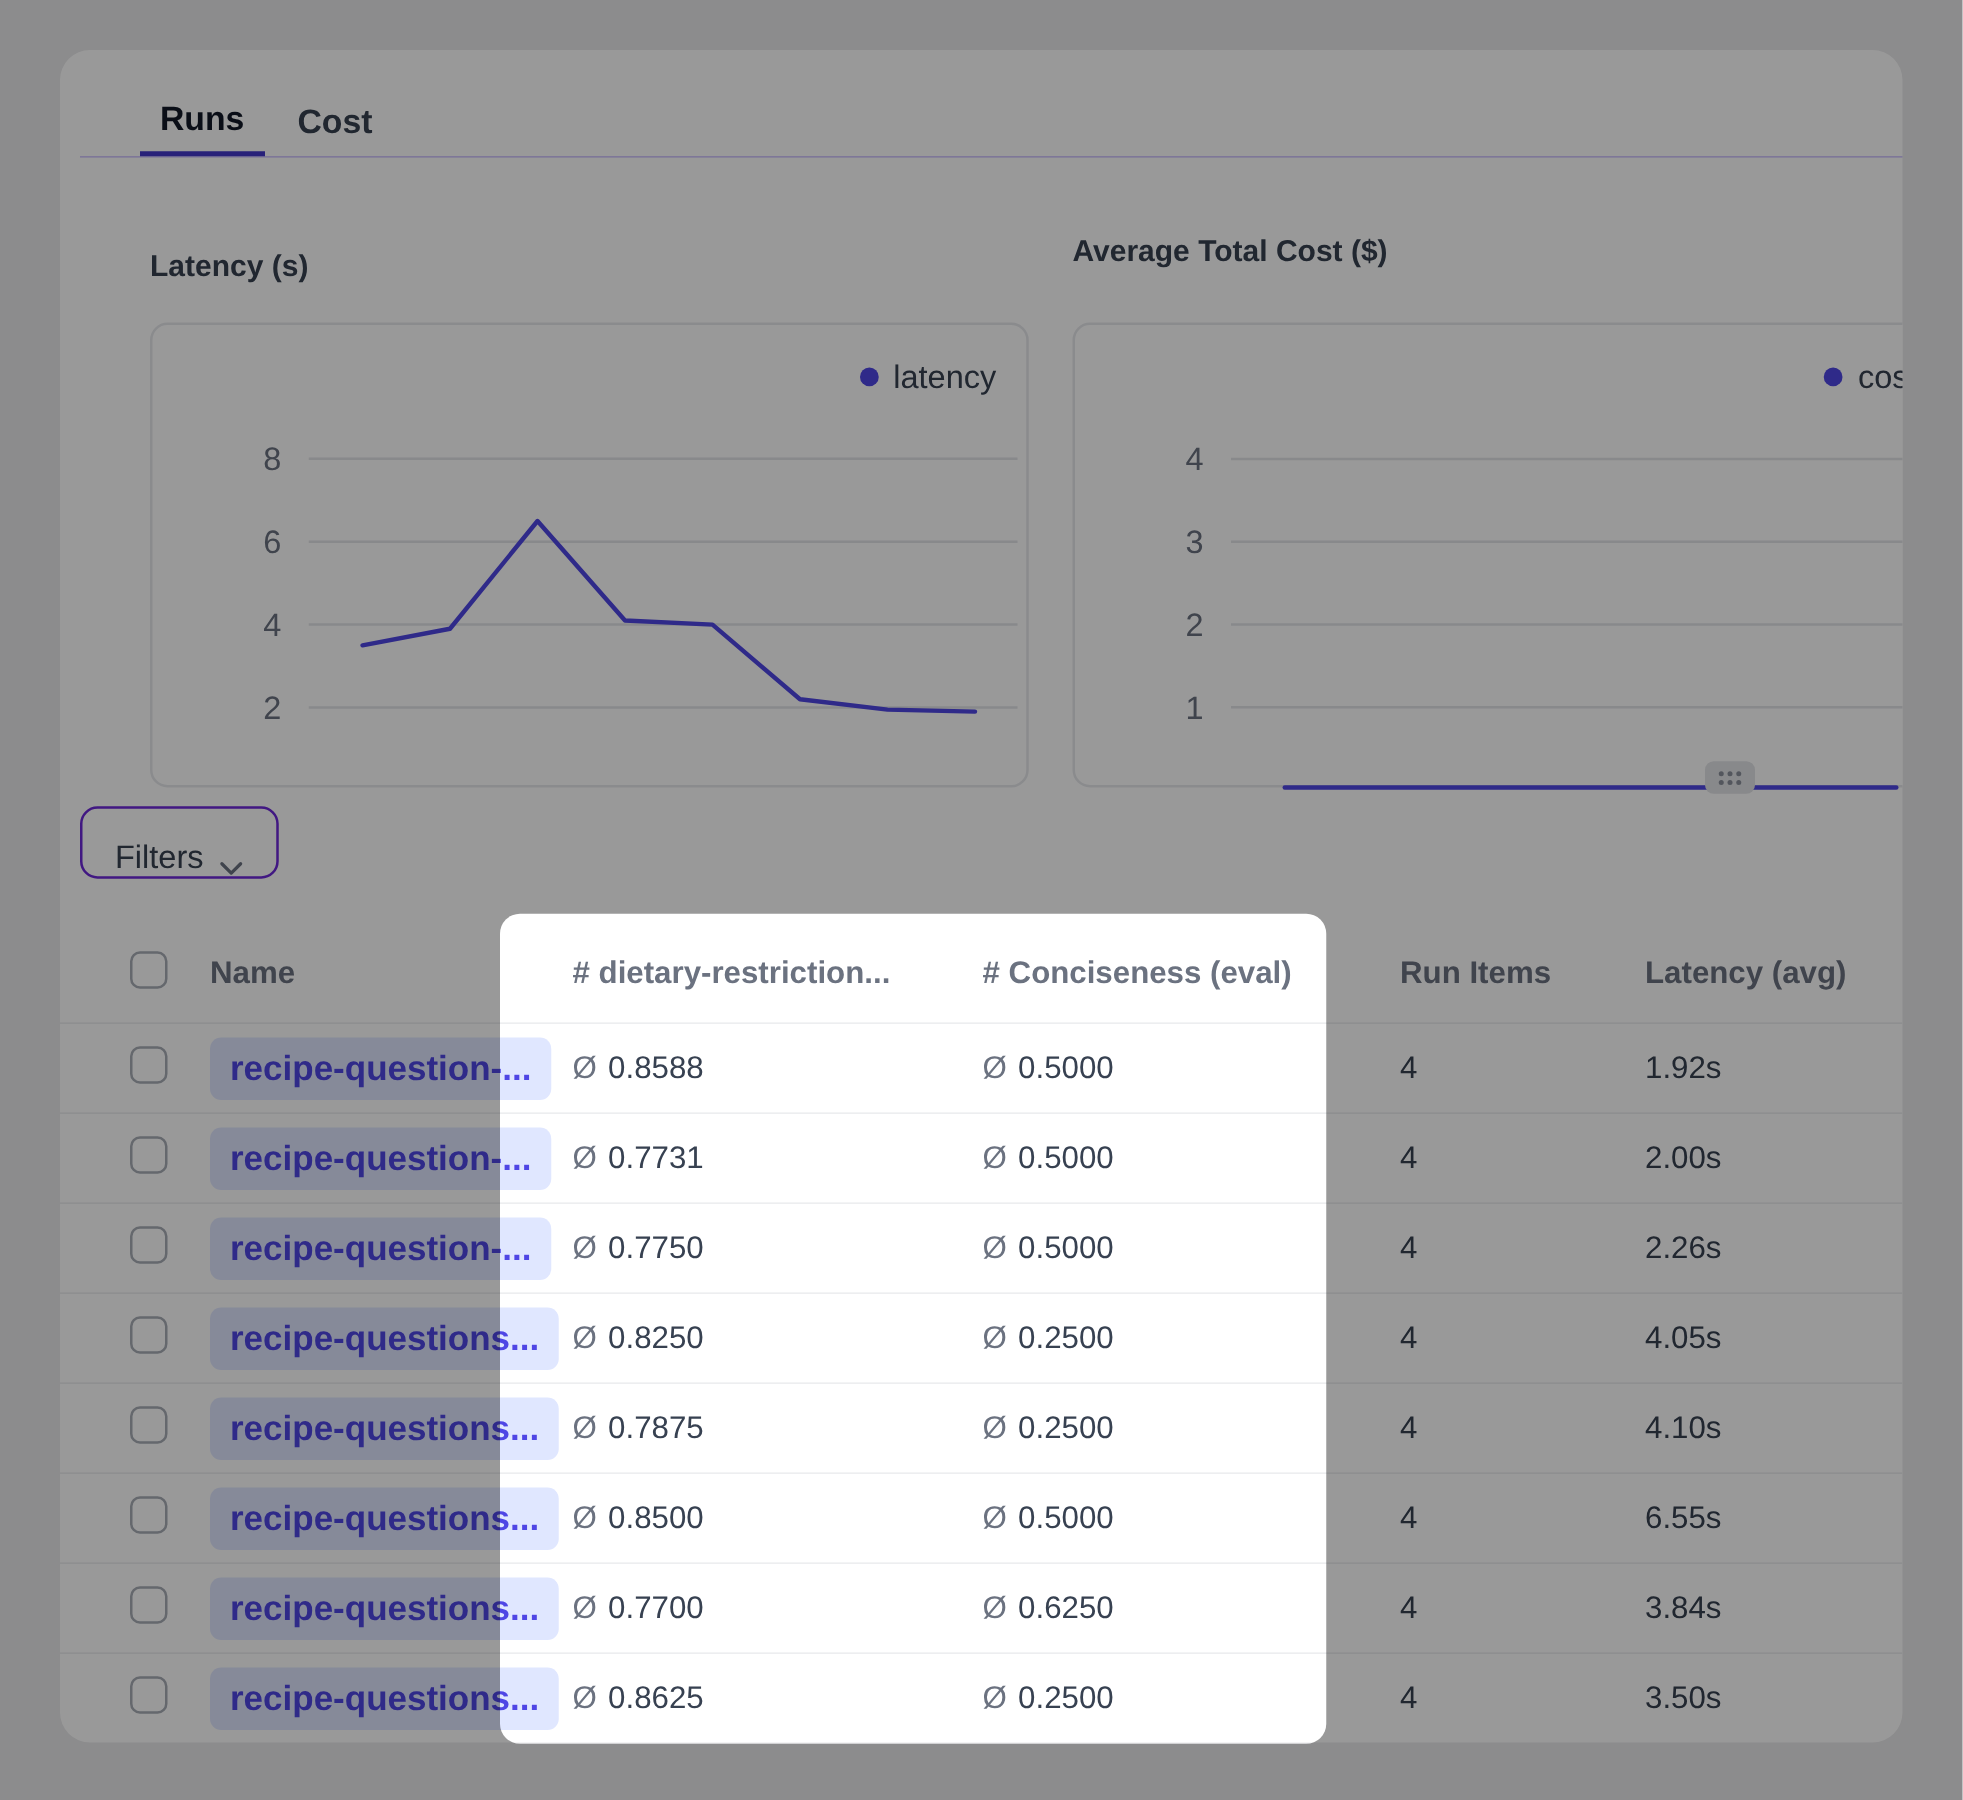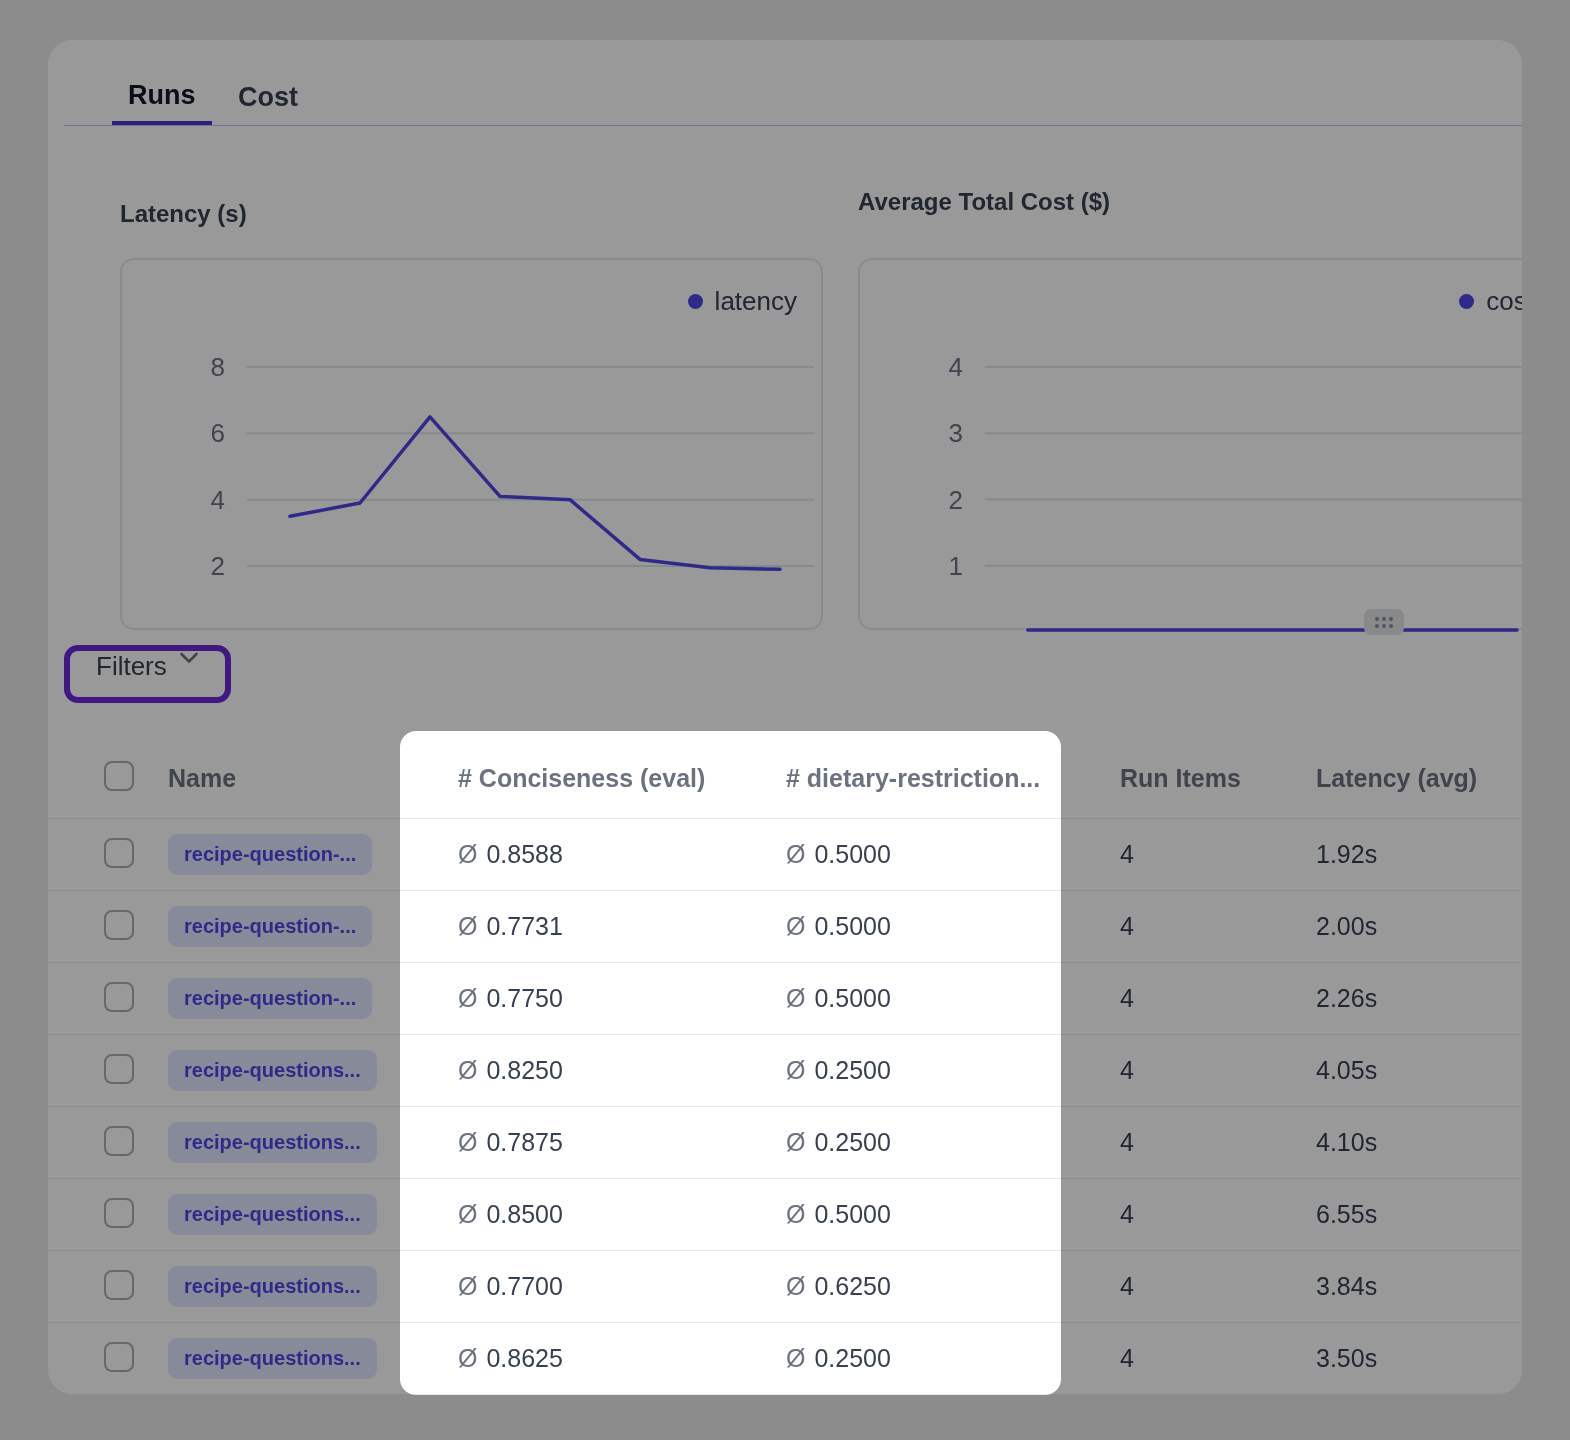--- a/index.html
+++ b/index.html
@@ -31,35 +31,35 @@
   .legend { position:absolute; top:26px; right:24px; display:flex; align-items:center; gap:12px; }
   .legend .dot { width:15px; height:15px; border-radius:50%; background:#4f46e5; }
   .legend .lbl { font-size:26px; color:#374151; }
   
   .drag-handle { position:absolute; left:1316px; top:569px; width:40px; height:26px; background:#e3e4e8;
                  border-radius:7px; display:flex; align-items:center; justify-content:center; cursor:grab; }
   .drag-dots { display:grid; grid-template-columns:repeat(3, 4px); grid-template-rows:repeat(2, 4px); gap:3px; }
   .drag-dots span { width:4px; height:4px; border-radius:50%; background:#8a909b; }
   
   .filters-btn { position:absolute; left:16px; top:605px; height:58px; padding:0 26px;
-                 border:6px solid #6d28d9; border-radius:14px; background:#fff;
-                 display:flex; align-items:flex-start; gap:12px; font-size:26px; color:#374151; cursor:pointer; }
+                 border:2px solid #6d28d9; border-radius:14px; background:#fff;
+                 display:flex; align-items:flex-end; gap:12px; font-size:26px; color:#374151; cursor:pointer; }
   
   .table { position:absolute; left:0; top:698px; width:100%; }
   .trow, .thead {
     display:grid;
     grid-template-columns:64px 290px 328px 334px 196px 1fr;
     padding-left:56px;
     align-items:center;
   }
   .thead { height:80px; }
   .trow { height:72px; border-top:1px solid #e8e9ec; }
   .th { font-size:25px; font-weight:600; color:#6b7280; white-space:nowrap; overflow:hidden; }
   .checkbox { display:inline-block; width:30px; height:30px; border:2px solid #a8adb6; border-radius:8px; background:#fff; cursor:pointer; }
-  .pill { display:inline-block; background:#e0e7ff; color:#4f46e5; font-size:20px; font-weight:700;
+  .pill { display:inline-block; background:#e0e7ff; color:#4f46e5; font-size:28px; font-weight:700;
           padding:9px 16px; border-radius:9px; white-space:nowrap; cursor:pointer; }
   .cell { font-size:25px; color:#374151; white-space:nowrap; }
   .avg { color:#6b7280; margin-right:9px; }
   
   .spotlight {
     position:absolute; left:400px; top:731px; width:661px; height:664px;
     border-radius:16px; pointer-events:none; z-index:50;
     box-shadow:0 0 0 4000px rgba(0,0,0,0.40);
   }
 </style>
@@ -128,22 +128,22 @@
     <svg width="20" height="13" viewBox="0 0 20 13">
       <polyline points="2.5,3 10,10.5 17.5,3" stroke="#6b7280" stroke-width="2.6" fill="none" stroke-linecap="round" stroke-linejoin="round"></polyline>
     </svg>
   </button>
 
   <div class="table">
 
     <div class="thead">
       <div><span class="checkbox"></span></div>
       <div class="th">Name</div>
+      <div class="th"># dietary-restriction...</div>
       <div class="th"># Conciseness (eval)</div>
-      <div class="th"># dietary-restriction...</div>
       <div class="th">Run Items</div>
       <div class="th">Latency (avg)</div>
     </div>
 
     <div class="trow">
       <div><span class="checkbox"></span></div>
       <div><span class="pill">recipe-question-...</span></div>
       <div class="cell"><span class="avg">Ø</span><span>0.8588</span></div>
       <div class="cell"><span class="avg">Ø</span><span>0.5000</span></div>
       <div class="cell">4</div>

